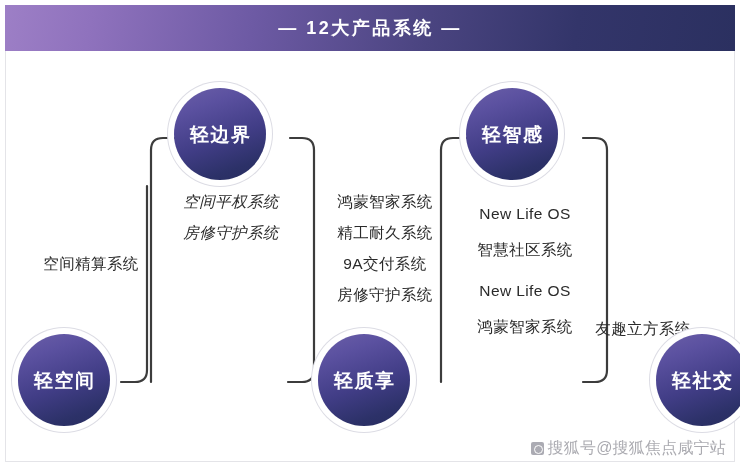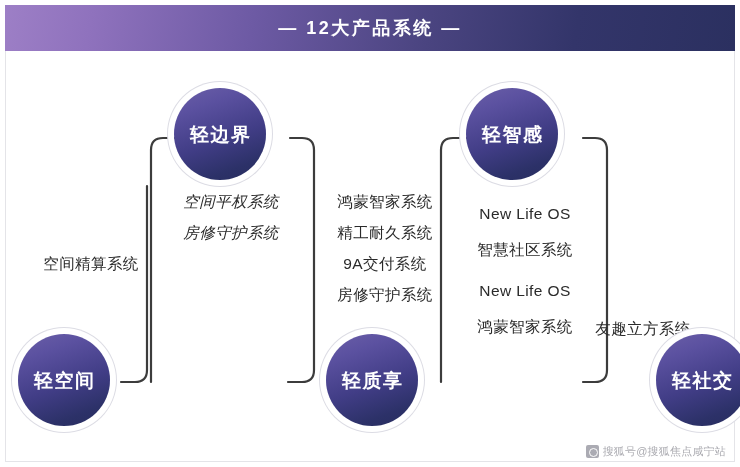--- a/index.html
+++ b/index.html
@@ -129,21 +129,21 @@
   #watermark-logo::after {
     content: "";
     position: absolute;
     left: 3px; top: 3px;
     width: 7px; height: 7px;
     border-radius: 50%;
     border: 1.5px solid #ffffff;
   }
 
   #watermark-text {
-    font-size: 11px;
+    font-size: 16px;
     color: #8a8a92;
     white-space: nowrap;
     letter-spacing: 0.2px;
     text-align: center;
   }
 </style>
 </head>
 <body>
 
 <div id="page">
@@ -169,21 +169,21 @@
   </svg>
 
   <div class="node-circle" style="left:18px; top:334px;">
     <span class="node-circle-label">轻空间</span>
   </div>
 
   <div class="node-circle" style="left:174px; top:88px;">
     <span class="node-circle-label">轻边界</span>
   </div>
 
-  <div class="node-circle" style="left:326px; top:334px;">
+  <div class="node-circle" style="left:318px; top:334px;">
     <span class="node-circle-label">轻质享</span>
   </div>
 
   <div class="node-circle" style="left:466px; top:88px;">
     <span class="node-circle-label">轻智感</span>
   </div>
 
   <div class="node-circle" style="left:656px; top:334px;">
     <span class="node-circle-label">轻社交</span>
   </div>

